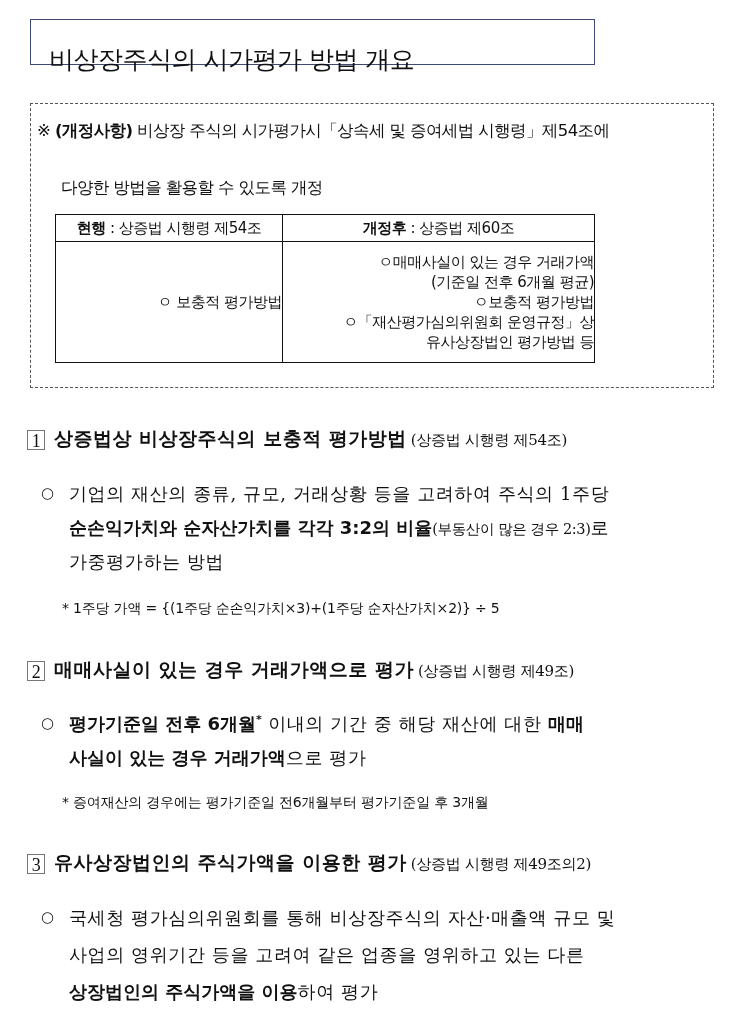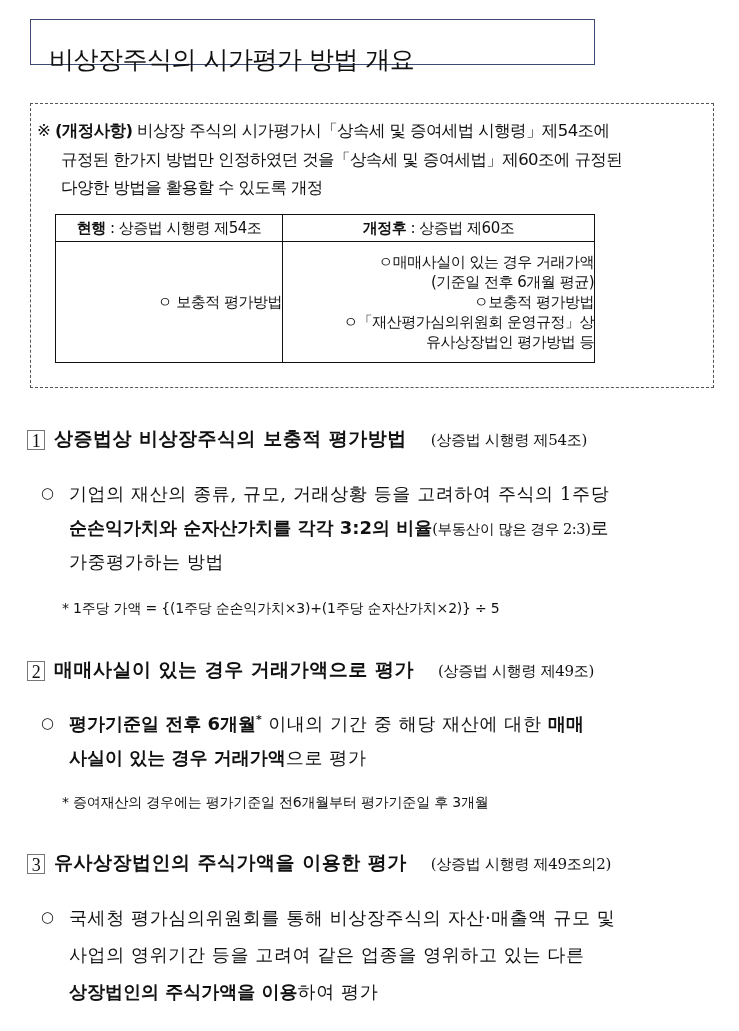--- a/index.html
+++ b/index.html
@@ -27,21 +27,21 @@
   .cell-right { padding-left: 11px !important; line-height: 20px; }
   .cell-right .ind { padding-left: 18px; }
   .bullet-o { display: inline-block; width: 18px; }
 
   .sec-head { position: absolute; left: 27px; font-size: 19px; white-space: nowrap; letter-spacing: -0.3px; }
   .sec-head .num { display: inline-block; width: 18px; height: 20px; border: 1px solid #777;
                    font-family: "Liberation Serif", serif; font-size: 18px; line-height: 20px; text-align: center;
                    vertical-align: middle; margin-right: 9px; box-sizing: border-box; font-weight: normal; }
   .sec-head .h { font-weight: bold; font-family: "DejaVu Sans", sans-serif; letter-spacing: 0.5px; }
   .sec-head .ref { font-family: "DejaVu Serif", "Liberation Serif", serif; font-size: 15px; font-weight: normal;
-                   letter-spacing: -0.3px; margin-left: 24px; text-align: center; }
+                   letter-spacing: -0.3px; margin-left: 4px; text-align: center; }
 
   .para { position: absolute; left: 41px; font-family: "DejaVu Serif", "Liberation Serif", serif;
           font-size: 18px; white-space: nowrap; letter-spacing: 0.6px; }
   .para .b { font-weight: bold; font-family: "DejaVu Sans", sans-serif; letter-spacing: 0; }
   .para .small { font-size: 14.5px; letter-spacing: -0.4px; }
   .para .circle { position: absolute; left: 0; font-size: 15px; top: 2px; }
   .para .line { position: absolute; left: 28px; }
 
   .note { position: absolute; left: 62px; font-size: 14px; white-space: nowrap; letter-spacing: -0.2px; }
 </style>
@@ -50,21 +50,20 @@
 
 <div class="title-box">
   <div class="title">비상장주식의 시가평가 방법 개요</div>
 </div>
 
 <div class="notice-box">
   <div class="notice-line" style="top:16px;">
     <span>※</span>
     <b>(개정사항)</b><span> 비상장 주식의 시가평가시「상속세 및 증여세법 시행령」제54조에</span>
   </div>
-  <div class="notice-line" style="top:45px; left:30px;">규정된 한가지 방법만 인정하였던 것을「상속세 및 증여세법」제60조에 규정된</div>
   <div class="notice-line" style="top:73px; left:30px;">다양한 방법을 활용할 수 있도록 개정</div>
 
   <table class="cmp">
     <thead>
       <tr>
         <th class="col-left"><b>현행</b><span> : 상증법 시행령 제54조</span></th>
         <th><b>개정후</b><span> : 상증법 제60조</span></th>
       </tr>
     </thead>
     <tbody>

